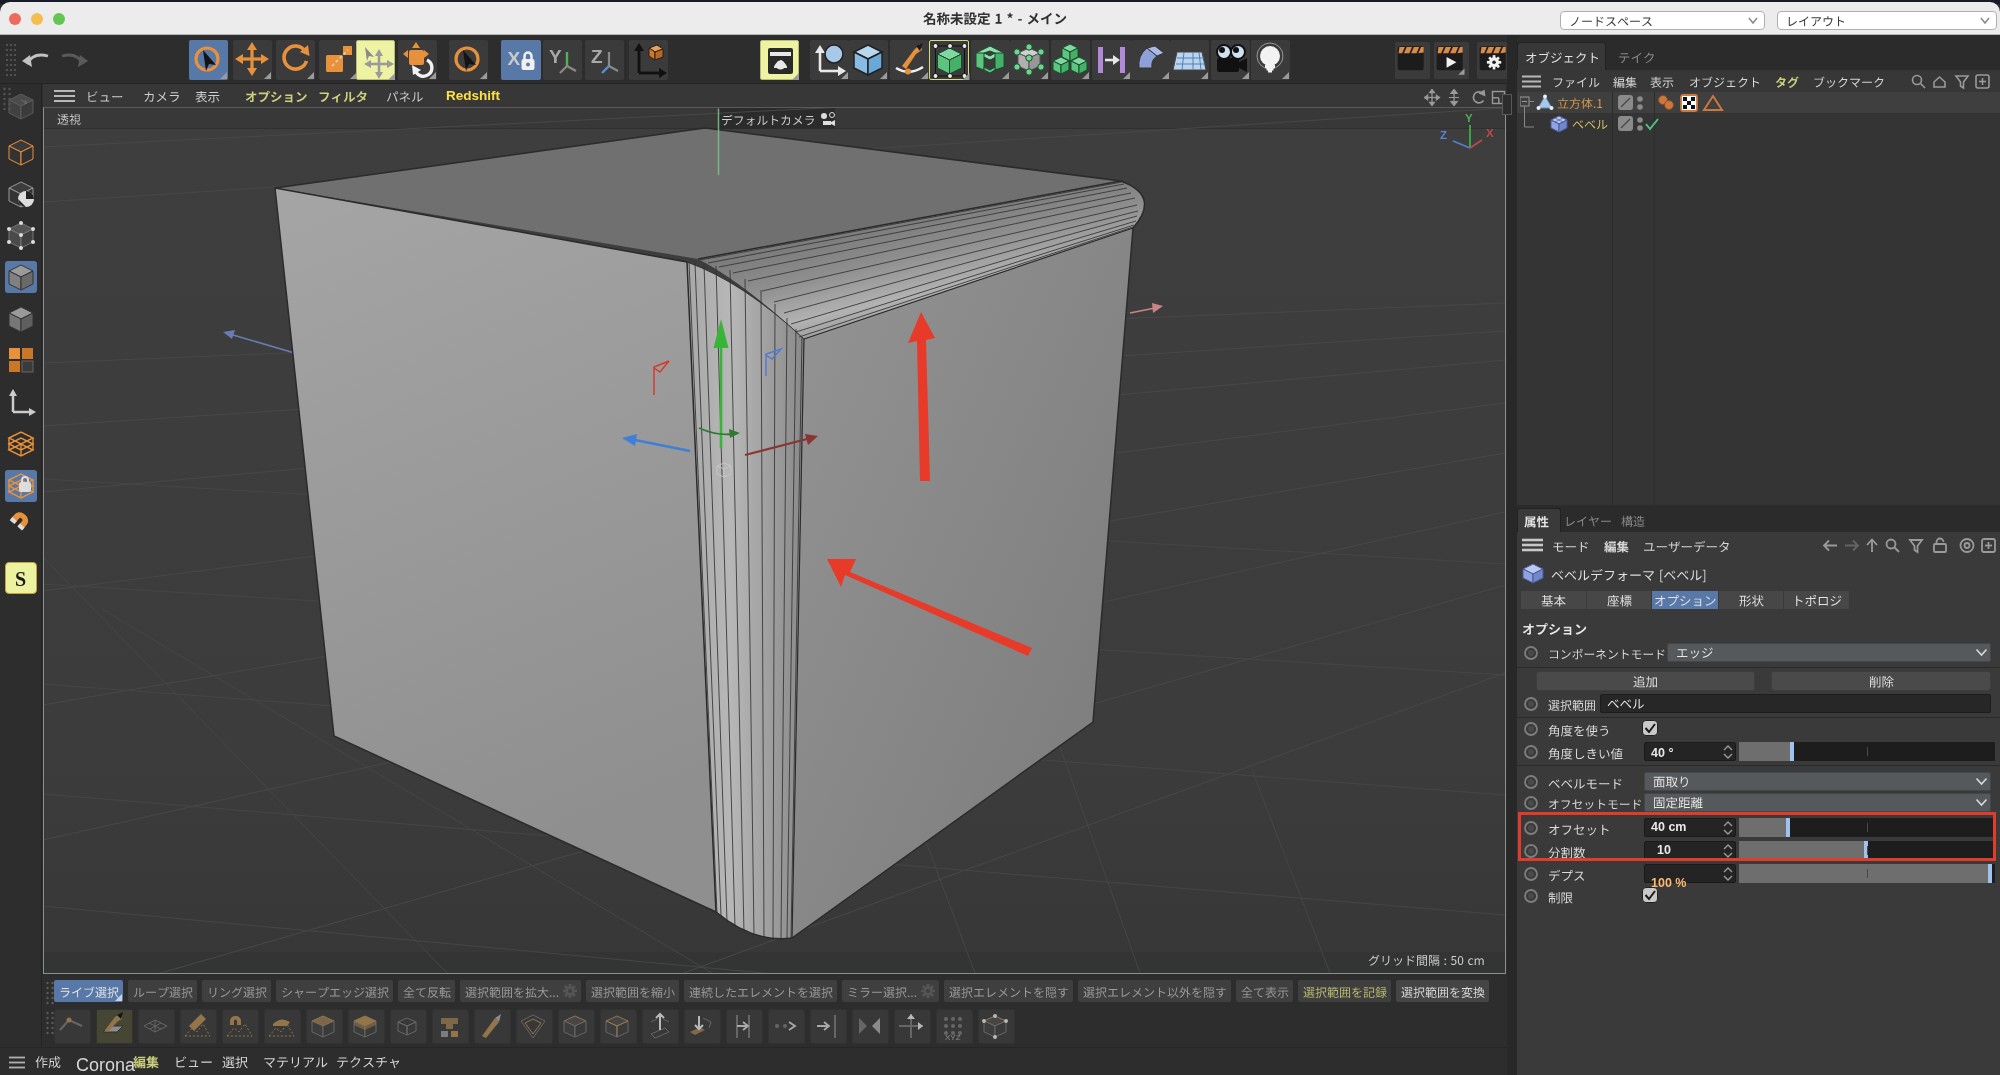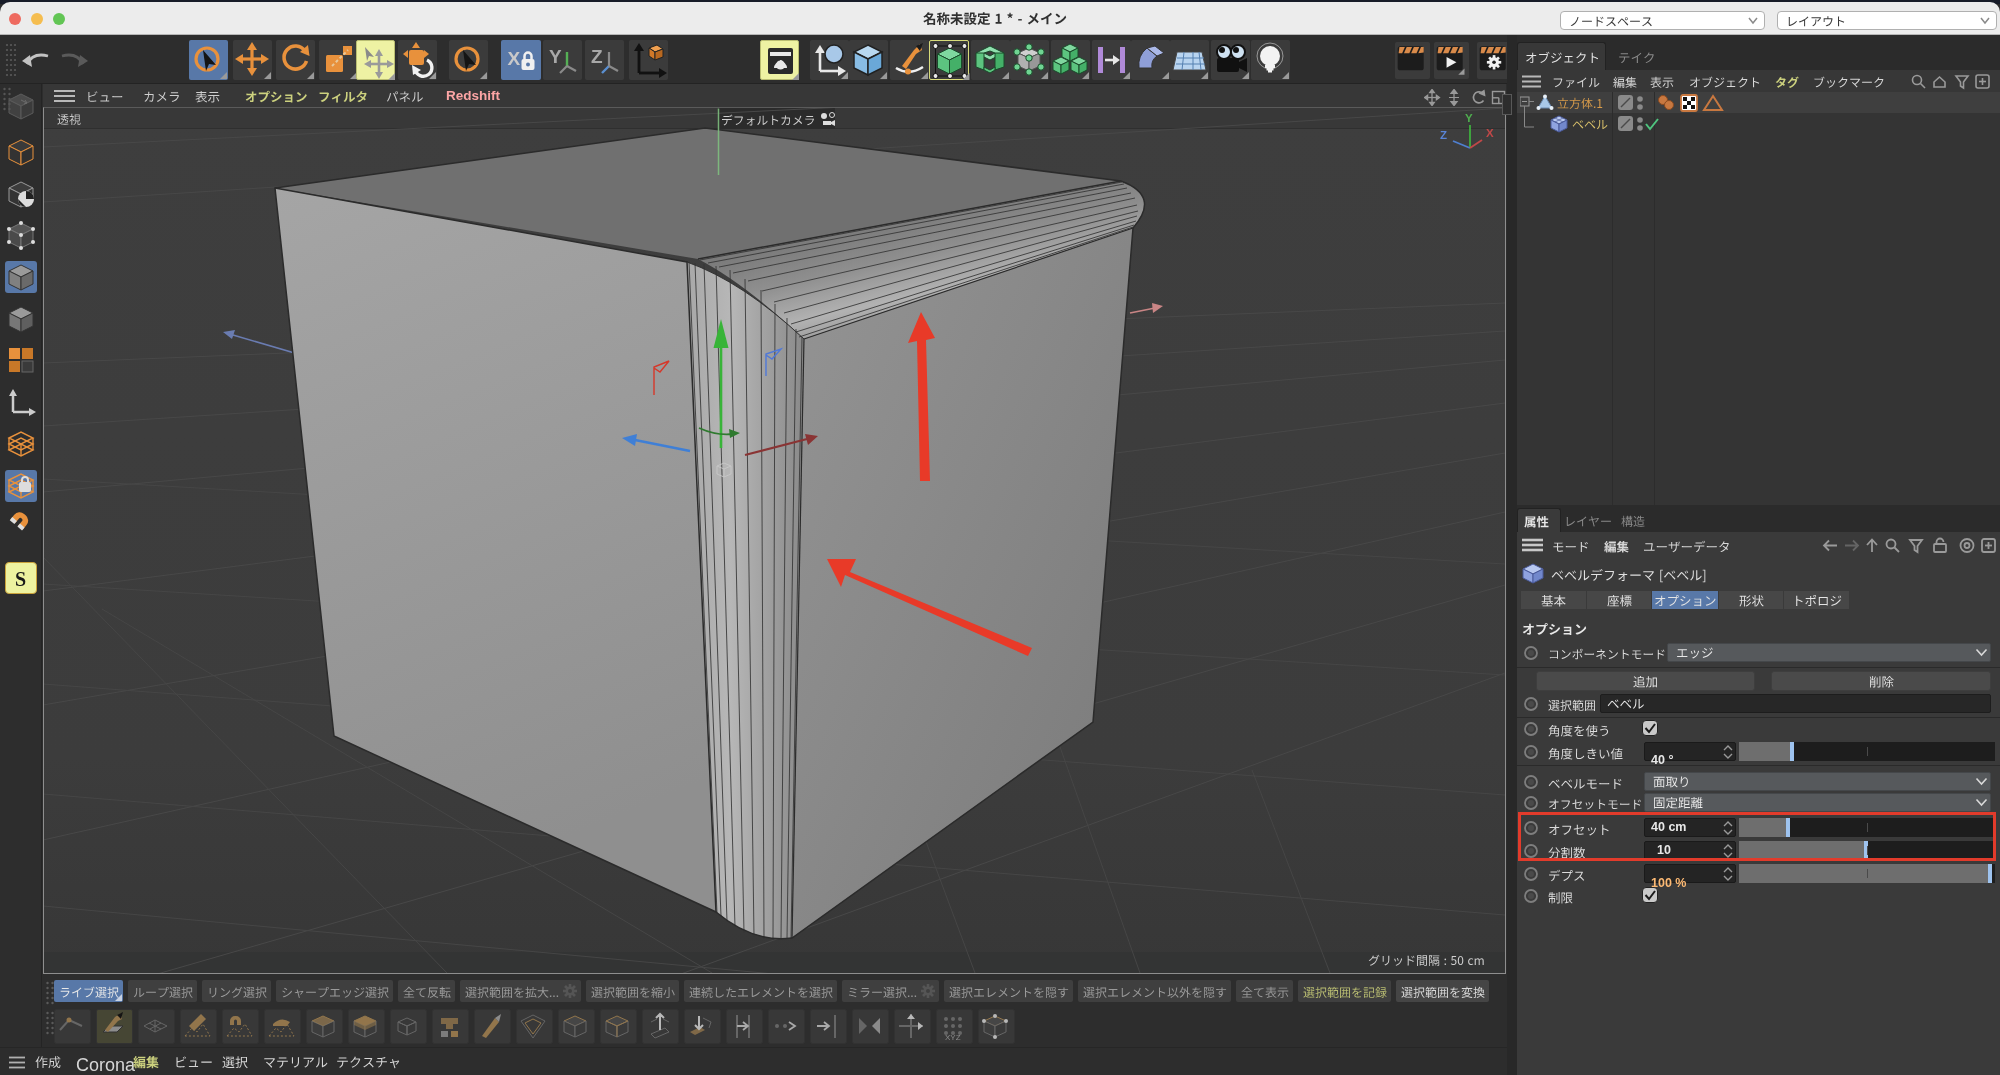--- a/index.html
+++ b/index.html
@@ -795,21 +795,21 @@
         <use href="#g37" x="37.5"></use>
       </g>
     </svg>
     <svg class="jt" style="left:386.0px;top:87.0px" width="38" height="18">
       <g transform="translate(0,14.5)" fill="#cfcfcf">
         <use href="#g38" x="0.0"></use>
         <use href="#g39" x="12.5"></use>
         <use href="#g40" x="25.0"></use>
       </g>
     </svg>
-    <div class="abs" style="left:446px;top:88px;color:#fca5a5;font-size:13.5px;font-weight:bold">Redshift</div>
+    <div class="abs" style="left:446px;top:88px;color:#fde047;font-size:13.5px;font-weight:bold">Redshift</div>
     <svg class="abs" style="left:1424px;top:89px" width="82" height="17">
 <g stroke="#999" stroke-width="1.3" fill="#999">
 <line x1="8" y1="2.5" x2="8" y2="14.5"></line>
         <line x1="2" y1="8.5" x2="14" y2="8.5"></line>
 <path d="M8 0.5 L10.3 3.6 L5.7 3.6 Z"></path>
         <path d="M8 16.5 L10.3 13.4 L5.7 13.4 Z"></path>
         <path d="M0.5 8.5 L3.6 6.2 L3.6 10.8 Z"></path>
         <path d="M15.5 8.5 L12.4 6.2 L12.4 10.8 Z"></path>
 <line x1="30" y1="3" x2="30" y2="14"></line>
         <path d="M30 0.5 L33 4.4 L27 4.4 Z"></path>
@@ -1833,21 +1833,21 @@
       <g transform="translate(0,14.5)" fill="#dcdcdc">
         <use href="#g191" x="0.0"></use>
         <use href="#g192" x="12.5"></use>
         <use href="#g196" x="25.0"></use>
         <use href="#g197" x="37.5"></use>
         <use href="#g198" x="50.0"></use>
         <use href="#g199" x="62.5"></use>
       </g>
     </svg>
     <div class="abs" style="left:1644px;top:742px;width:92px;height:19px;background:#242424;border:1px solid #1a1a1a;border-radius:2px"></div>
-    <div class="abs" style="left:1645px;top:743px;color:#e8e8e8;font-size:12.5px;font-weight:bold;padding:10px 6px">40 °</div>
+    <div class="abs" style="left:1645px;top:743px;color:#e8e8e8;font-size:12.5px;font-weight:bold;padding:3px 6px">40 °</div>
     <svg class="abs" style="left:1723px;top:745px" width="10" height="14">
       <path d="M1 5 L5 1 L9 5" stroke="#999" stroke-width="1.4" fill="none"></path>
       <path d="M1 9 L5 13 L9 9" stroke="#999" stroke-width="1.4" fill="none"></path>
     </svg>
     <div class="abs" style="left:1739px;top:742px;width:256px;height:19px;background:#1d1d1d"></div>
     <div class="abs" style="left:1739px;top:742px;width:51px;height:19px;background:#6e6e6e"></div>
     <div class="abs" style="left:1790px;top:742px;width:4px;height:19px;background:#9ec3ef"></div>
     <div class="abs" style="left:1867px;top:747px;width:1px;height:9px;background:#4a4a4a"></div>
     <div class="abs" style="left:1517px;top:765px;width:483px;height:1px;background:#2a2a2a"></div>
     <svg class="abs" style="left:1523px;top:774px" width="16" height="16">

